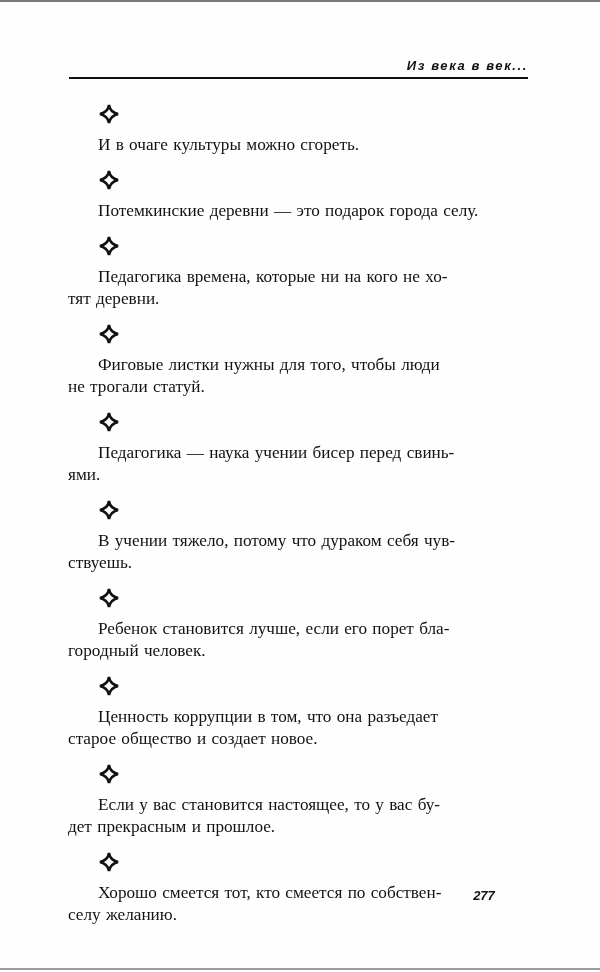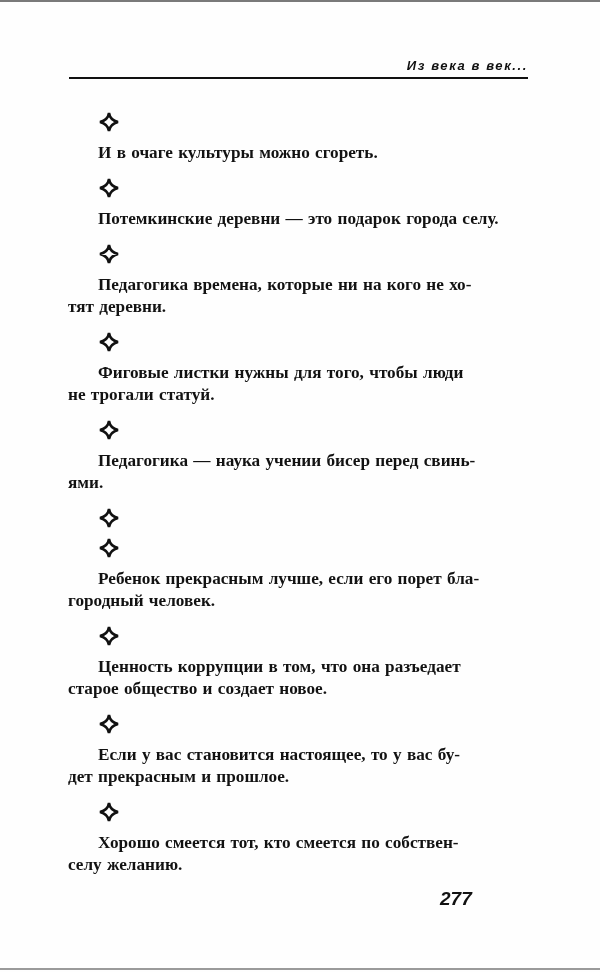--- a/index.html
+++ b/index.html
@@ -10,37 +10,37 @@
     .top-border { position: absolute; left: 0; top: 0; width: 600px; height: 2px; background: #7a7a7a; }
     .bottom-border { position: absolute; left: 0; top: 968px; width: 600px; height: 2px; background: #9a9a9a; }
     .running-head {
       position: absolute; left: 69px; top: 58px; width: 459px;
       text-align: right;
       font-family: Liberation Sans, sans-serif; font-style: italic; font-weight: bold;
       font-size: 13px; letter-spacing: 1.6px; color: #111;
     }
     .head-rule { position: absolute; left: 69px; top: 77px; width: 459px; height: 2px; background: #111; }
     .content {
-      position: absolute; left: 68px; top: 112px; width: 461px;
-      font-family: "Liberation Serif", serif; font-weight: bold; font-size: 17.2px;
+      position: absolute; left: 68px; top: 104px; width: 461px;
+      font-family: "Liberation Serif", serif; font-weight: normal; font-size: 17.2px;
       line-height: 22px; color: #121212;
     }
     .entry { margin: 0; }
     .diamond {
       display: block; width: 20px; height: 20px; margin-left: 31px; margin-bottom: 10px;
     }
     .diamond svg { display: block; }
     .quote {
       margin: 0 0 14px 0; text-indent: 30px; text-align: justify;
       word-spacing: 1px;
     }
     .page-number {
-      position: absolute; left: 440px; top: 888px; width: 88px; text-align: left;
+      position: absolute; left: 440px; top: 888px; width: 88px; text-align: center;
       font-family: "Liberation Sans", sans-serif; font-style: italic; font-weight: bold;
-      font-size: 19px; color: #111;
+      font-size: 13px; color: #111;
     }
   </style>
 </head>
 <body>
 
 <div class="top-border"></div>
 
 <div class="running-head">Из века в век...</div>
 <div class="head-rule"></div>
 
@@ -90,29 +90,30 @@
       </span>
     <p class="quote"><span>Педагогика — наука учении бисер перед свинь-</span><br><span>ями.</span></p>
   </div>
 
   <div class="entry">
     <span class="diamond">
         <svg width="20" height="20" viewBox="0 0 20 20">
           <path d="M10 1 Q11 8 19 10 Q11 12 10 19 Q9 12 1 10 Q9 8 10 1 Z" fill="none" stroke="#111" stroke-width="2.6"></path>
         </svg>
       </span>
+    <p class="quote"><span>В учении тяжело, потому что дураком себя чув-</span><br><span>ствуешь.</span></p>
   </div>
 
   <div class="entry">
     <span class="diamond">
         <svg width="20" height="20" viewBox="0 0 20 20">
           <path d="M10 1 Q11 8 19 10 Q11 12 10 19 Q9 12 1 10 Q9 8 10 1 Z" fill="none" stroke="#111" stroke-width="2.6"></path>
         </svg>
       </span>
-    <p class="quote"><span>Ребенок прекрасным лучше, если его порет бла-</span><br><span>городный человек.</span></p>
+    <p class="quote"><span>Ребенок становится лучше, если его порет бла-</span><br><span>городный человек.</span></p>
   </div>
 
   <div class="entry">
     <span class="diamond">
         <svg width="20" height="20" viewBox="0 0 20 20">
           <path d="M10 1 Q11 8 19 10 Q11 12 10 19 Q9 12 1 10 Q9 8 10 1 Z" fill="none" stroke="#111" stroke-width="2.6"></path>
         </svg>
       </span>
     <p class="quote"><span>Ценность коррупции в том, что она разъедает</span><br><span>старое общество и создает новое.</span></p>
   </div>

